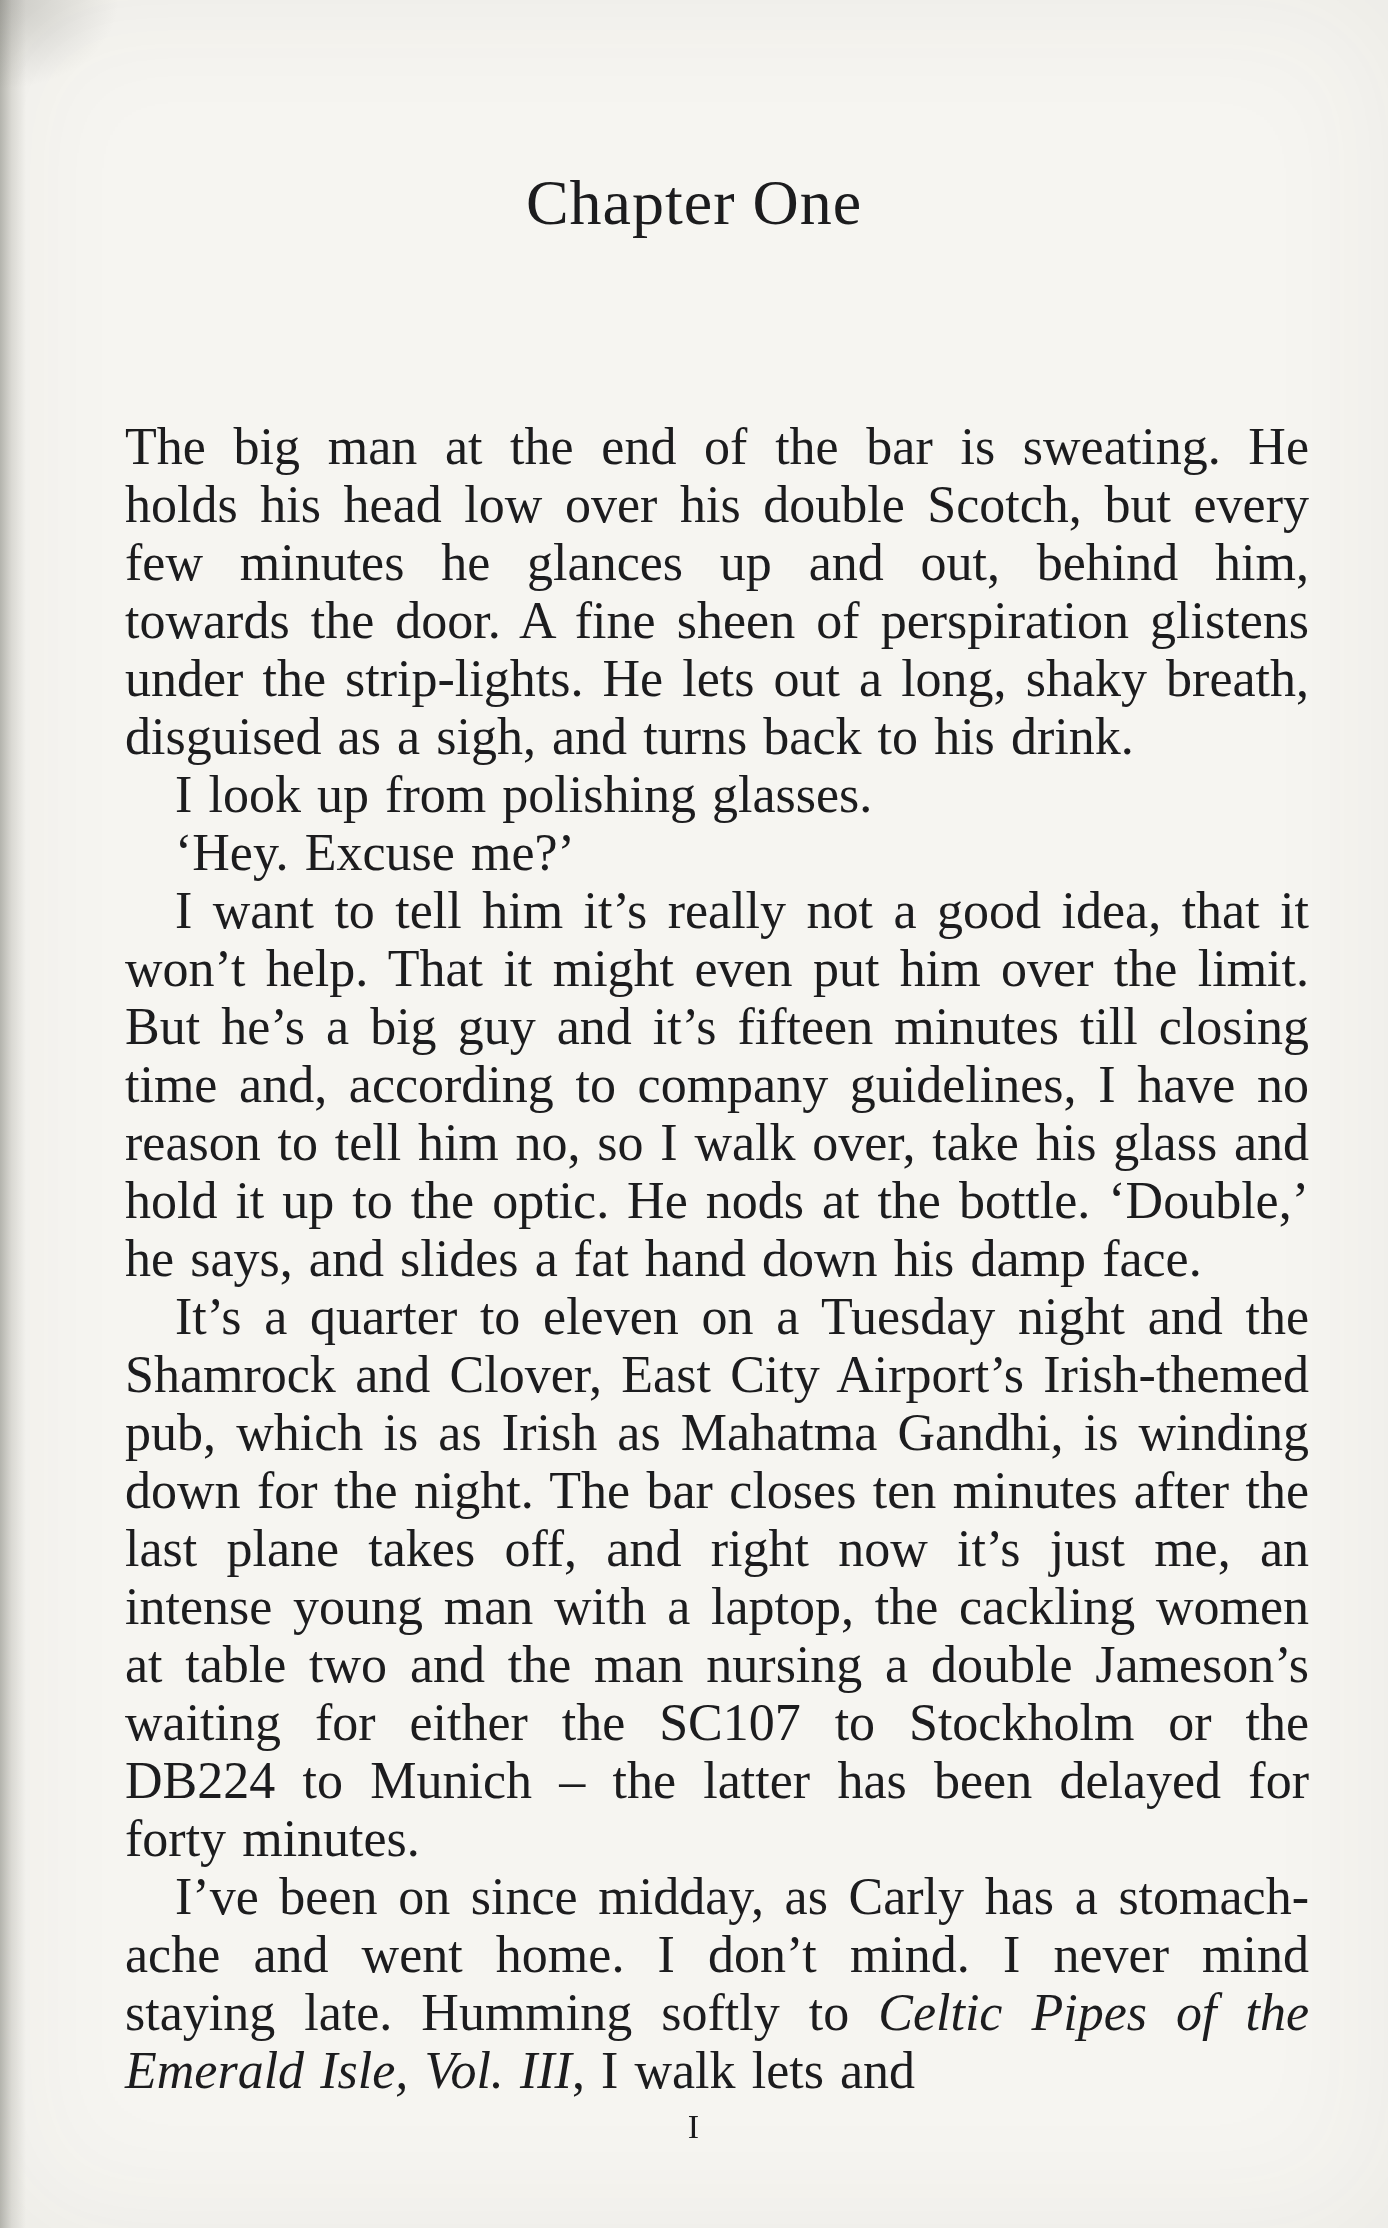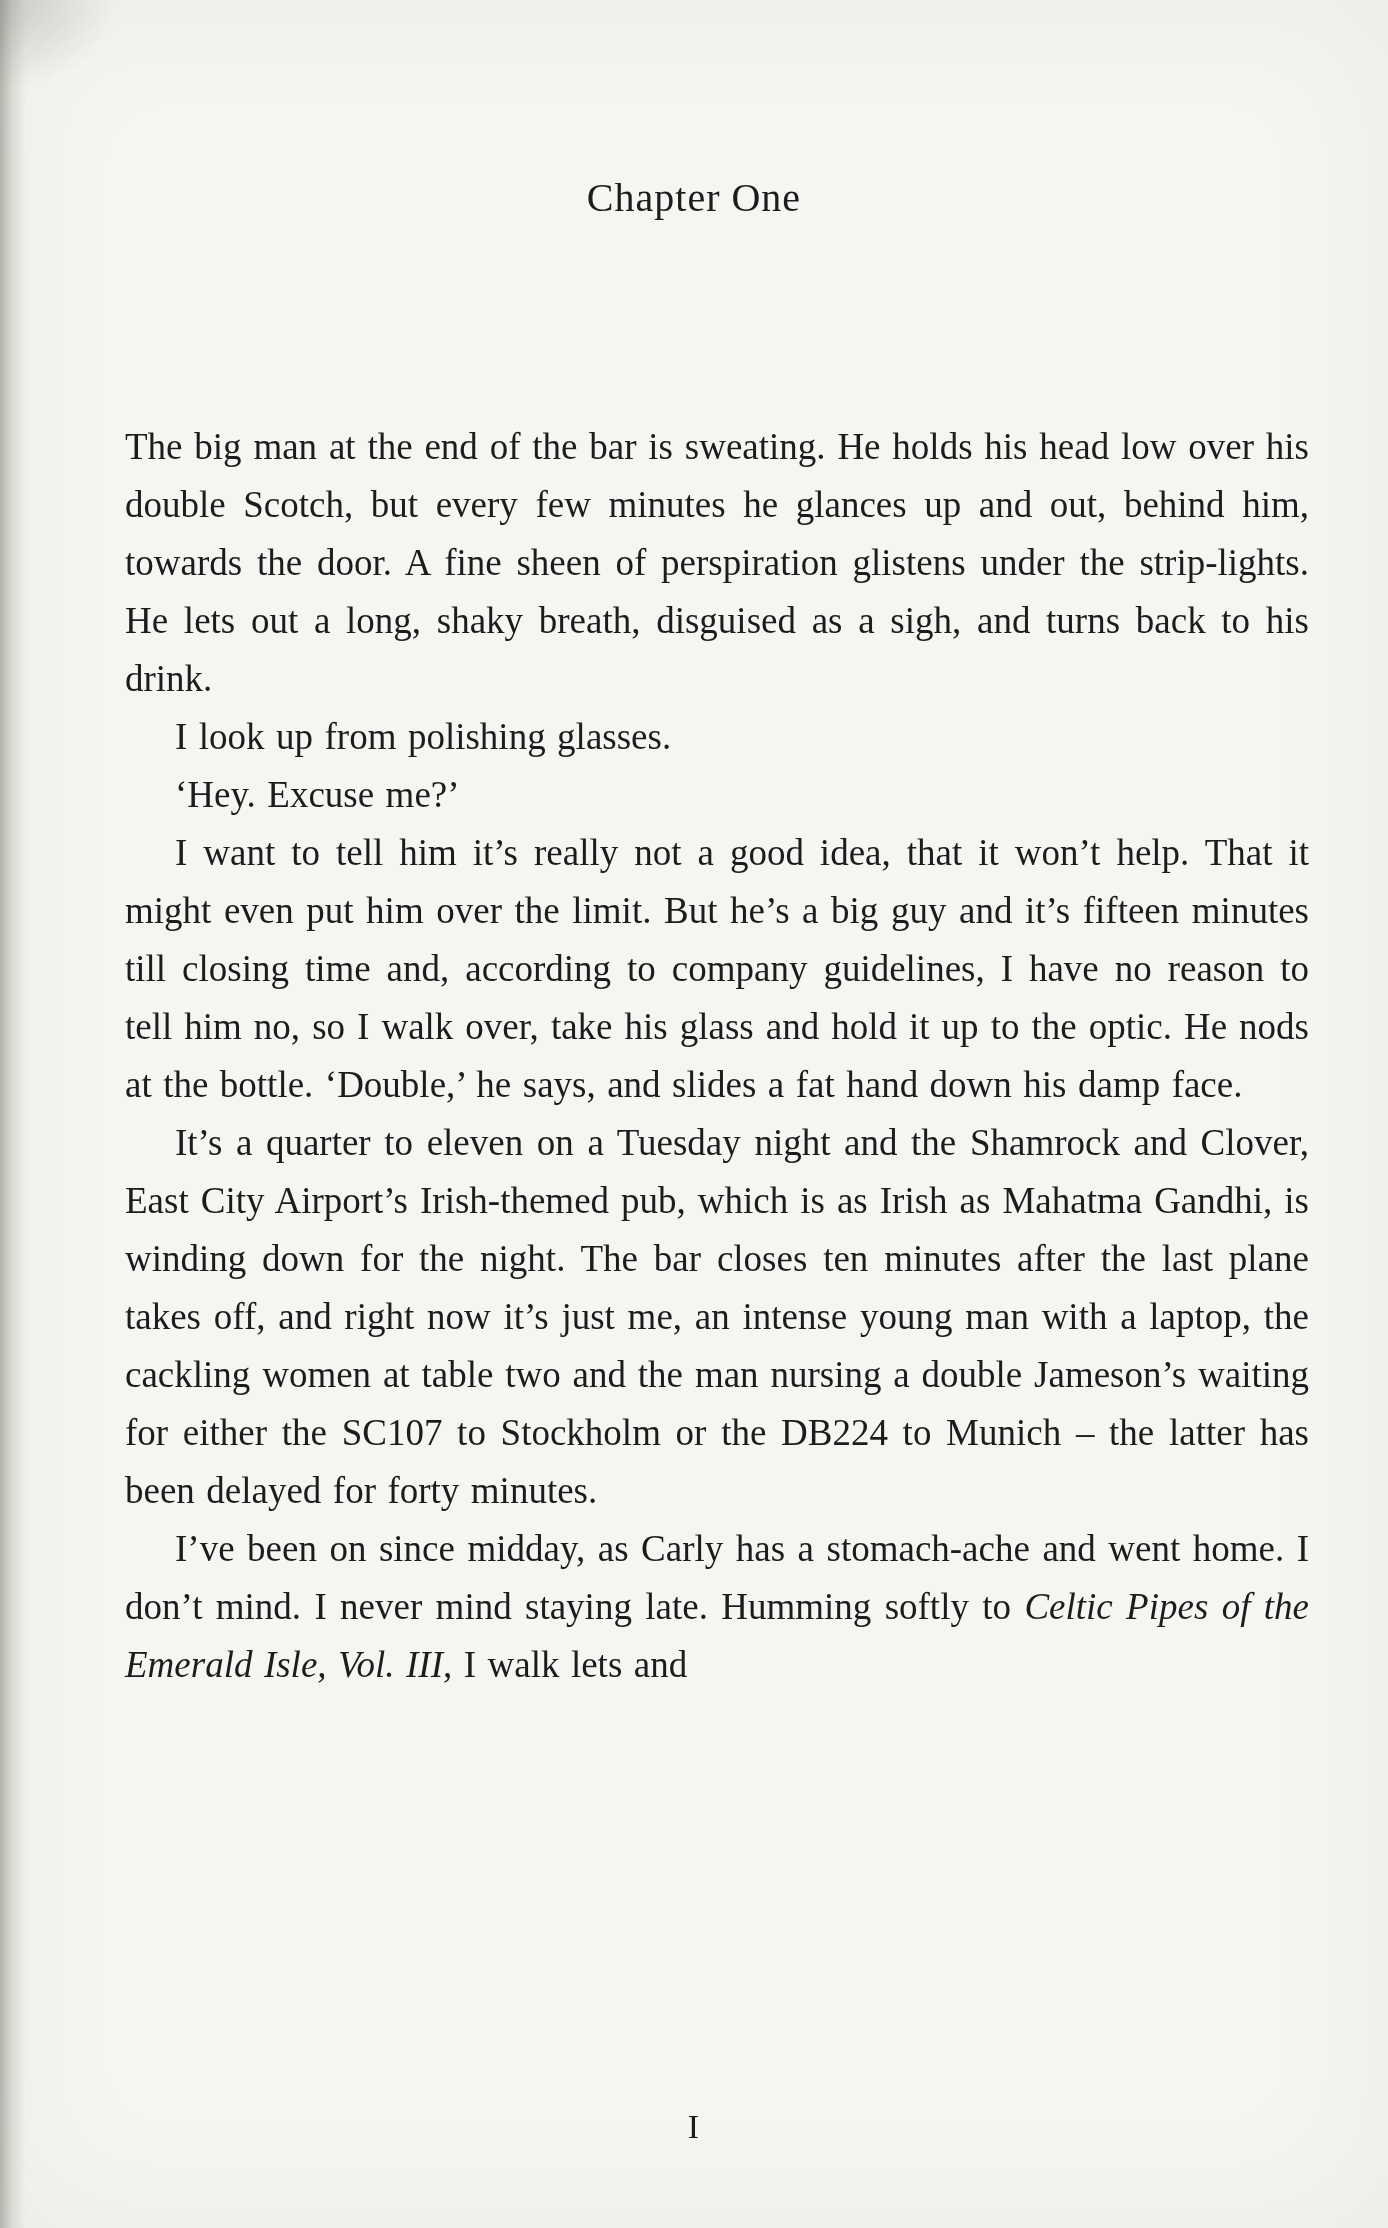--- a/index.html
+++ b/index.html
@@ -32,32 +32,32 @@
     top: 0;
     width: 120px;
     height: 90px;
     background: radial-gradient(ellipse at top left, rgba(90,90,85,0.25), rgba(90,90,85,0) 70%);
   }
   .chapter-title {
     position: absolute;
     top: 158px;
     left: 0;
     right: 0;
-    margin: 16px;
+    margin: 8px;
     text-align: center;
-    font-size: 40px;
+    font-size: 64px;
     font-weight: 400;
     letter-spacing: 1px;
   }
   .body-text {
     position: absolute;
     top: 418px;
     left: 125px;
     width: 1184px;
-    font-size: 37px;
+    font-size: 52px;
     line-height: 58px;
     text-align: justify;
     word-spacing: 0.06em;
   }
   .para {
     margin: 0;
     text-indent: 50px;
   }
   .para.no-indent {
     text-indent: 0;

